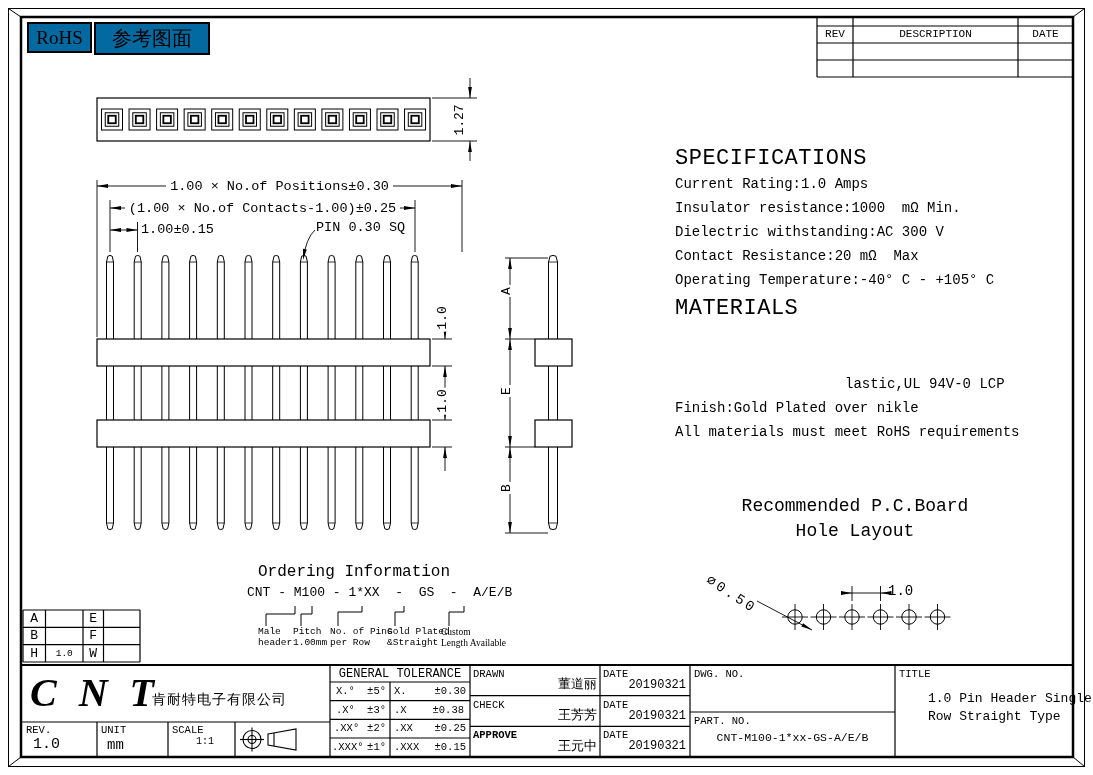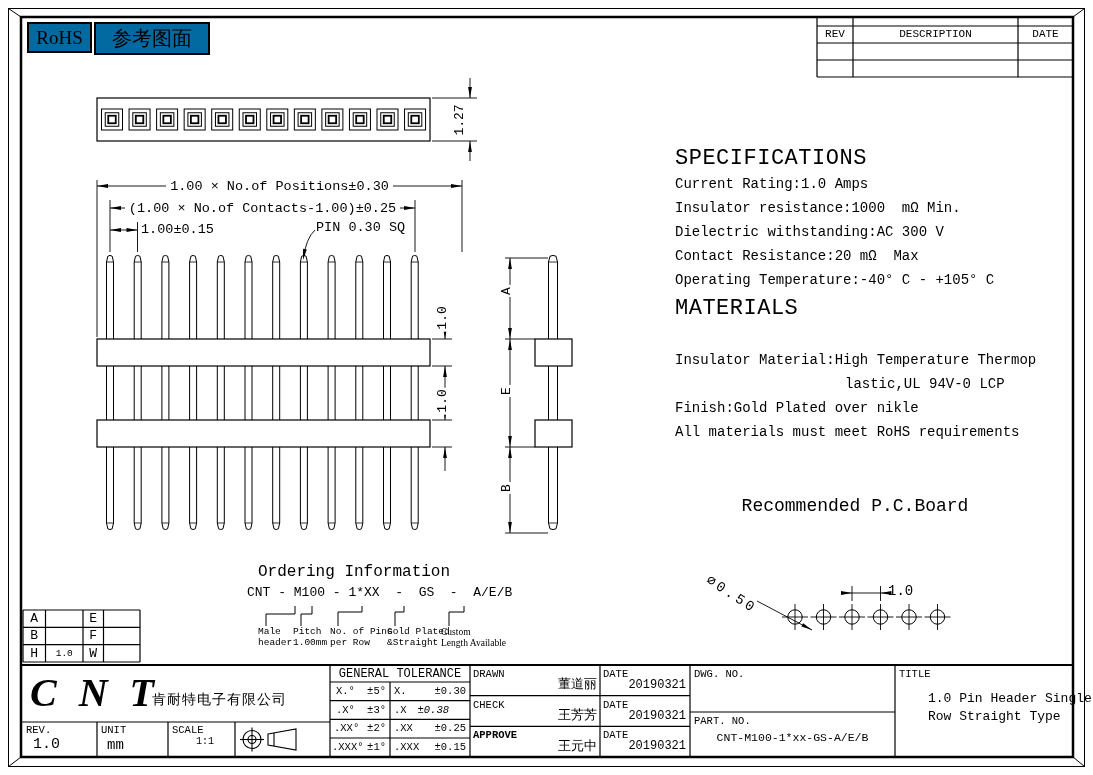--- a/index.html
+++ b/index.html
@@ -302,26 +302,26 @@
 <div class="vlab" style="left:506px;top:488px;">B</div>
 
 <div class="t spec-title" style="left:675px;top:146px;">SPECIFICATIONS</div>
 <div class="t spec-line" style="left:675px;top:176px;">Current Rating:1.0 Amps</div>
 <div class="t spec-line" style="left:675px;top:200px;">Insulator resistance:1000  mΩ Min.</div>
 <div class="t spec-line" style="left:675px;top:224px;">Dielectric withstanding:AC 300 V</div>
 <div class="t spec-line" style="left:675px;top:248px;">Contact Resistance:20 mΩ  Max</div>
 <div class="t spec-line" style="left:675px;top:272px;">Operating Temperature:-40° C - +105° C</div>
 
 <div class="t spec-title" style="left:675px;top:296px;">MATERIALS</div>
-<div class="t spec-line" style="left:675px;top:352px;">Insulator Material:High Temperature Thermop</div>
 <div class="t spec-line" style="left:845px;top:376px;">lastic,UL 94V-0 LCP</div>
 <div class="t spec-line" style="left:675px;top:400px;">Finish:Gold Plated over nikle</div>
 <div class="t spec-line" style="left:675px;top:424px;">All materials must meet RoHS requirements</div>
 
 <div class="t ctr" style="left:705px;top:496px;width:300px;font-size:18px;">Recommended P.C.Board</div>
+<div class="t ctr" style="left:705px;top:521px;width:300px;font-size:18px;">Hole Layout</div>
 <div class="t" style="left:712px;top:572px;font-size:14px;letter-spacing:3px;transform:rotate(33deg);transform-origin:left top;">∅0.50</div>
 <div class="t" style="left:888px;top:583px;font-size:14px;">1.0</div>
 
 <div class="t" style="left:258px;top:563px;font-size:16px;">Ordering Information</div>
 <div class="t" style="left:247px;top:586px;font-size:13px;">CNT - M100 - 1*XX  -  GS  -  A/E/B</div>
 <div class="t" style="left:258px;top:627px;font-size:9.5px;"><span>Male</span><br><span>header</span></div>
 <div class="t" style="left:293px;top:627px;font-size:9.5px;"><span>Pitch</span><br><span>1.00mm</span></div>
 <div class="t" style="left:330px;top:627px;font-size:9.5px;"><span>No. of Pins</span><br><span>per Row</span></div>
 <div class="t" style="left:387px;top:627px;font-size:9.5px;"><span>Gold Plated</span><br><span>&amp;Straight</span></div>
 <div class="t" style="left:441px;top:627px;font-size:9.5px;font-family:Liberation Serif, serif;"><span>Custom</span><br><span>Length Available</span></div>
@@ -345,21 +345,21 @@
 <div class="t" style="left:196px;top:736px;font-size:10px;">1:1</div>
 
 <div class="t ctr" style="left:330px;top:668px;width:140px;font-size:12px;">GENERAL TOLERANCE</div>
 <div class="t small" style="left:336px;top:685px;">X.°</div>
 <div class="t small" style="left:352px;top:685px;width:34px;text-align:right;">±5°</div>
 <div class="t small" style="left:394px;top:685px;">X.</div>
 <div class="t small" style="left:418px;top:685px;width:48px;text-align:right;">±0.30</div>
 <div class="t small" style="left:336px;top:704px;">.X°</div>
 <div class="t small" style="left:352px;top:704px;width:34px;text-align:right;">±3°</div>
 <div class="t small" style="left:394px;top:704px;">.X</div>
-<div class="t small" style="left:401px;top:704px;width:48px;text-align:right;font-style:italic;">±0.38</div>
+<div class="t small" style="left:416px;top:704px;width:48px;text-align:right;">±0.38</div>
 <div class="t small" style="left:334px;top:722px;">.XX°</div>
 <div class="t small" style="left:352px;top:722px;width:34px;text-align:right;">±2°</div>
 <div class="t small" style="left:394px;top:722px;">.XX</div>
 <div class="t small" style="left:418px;top:722px;width:48px;text-align:right;">±0.25</div>
 <div class="t small" style="left:332px;top:741px;">.XXX°</div>
 <div class="t small" style="left:352px;top:741px;width:34px;text-align:right;">±1°</div>
 <div class="t small" style="left:394px;top:741px;">.XXX</div>
 <div class="t small" style="left:418px;top:741px;width:48px;text-align:right;">±0.15</div>
 
 <div class="t cell-label" style="left:473px;top:668px;">DRAWN</div>

